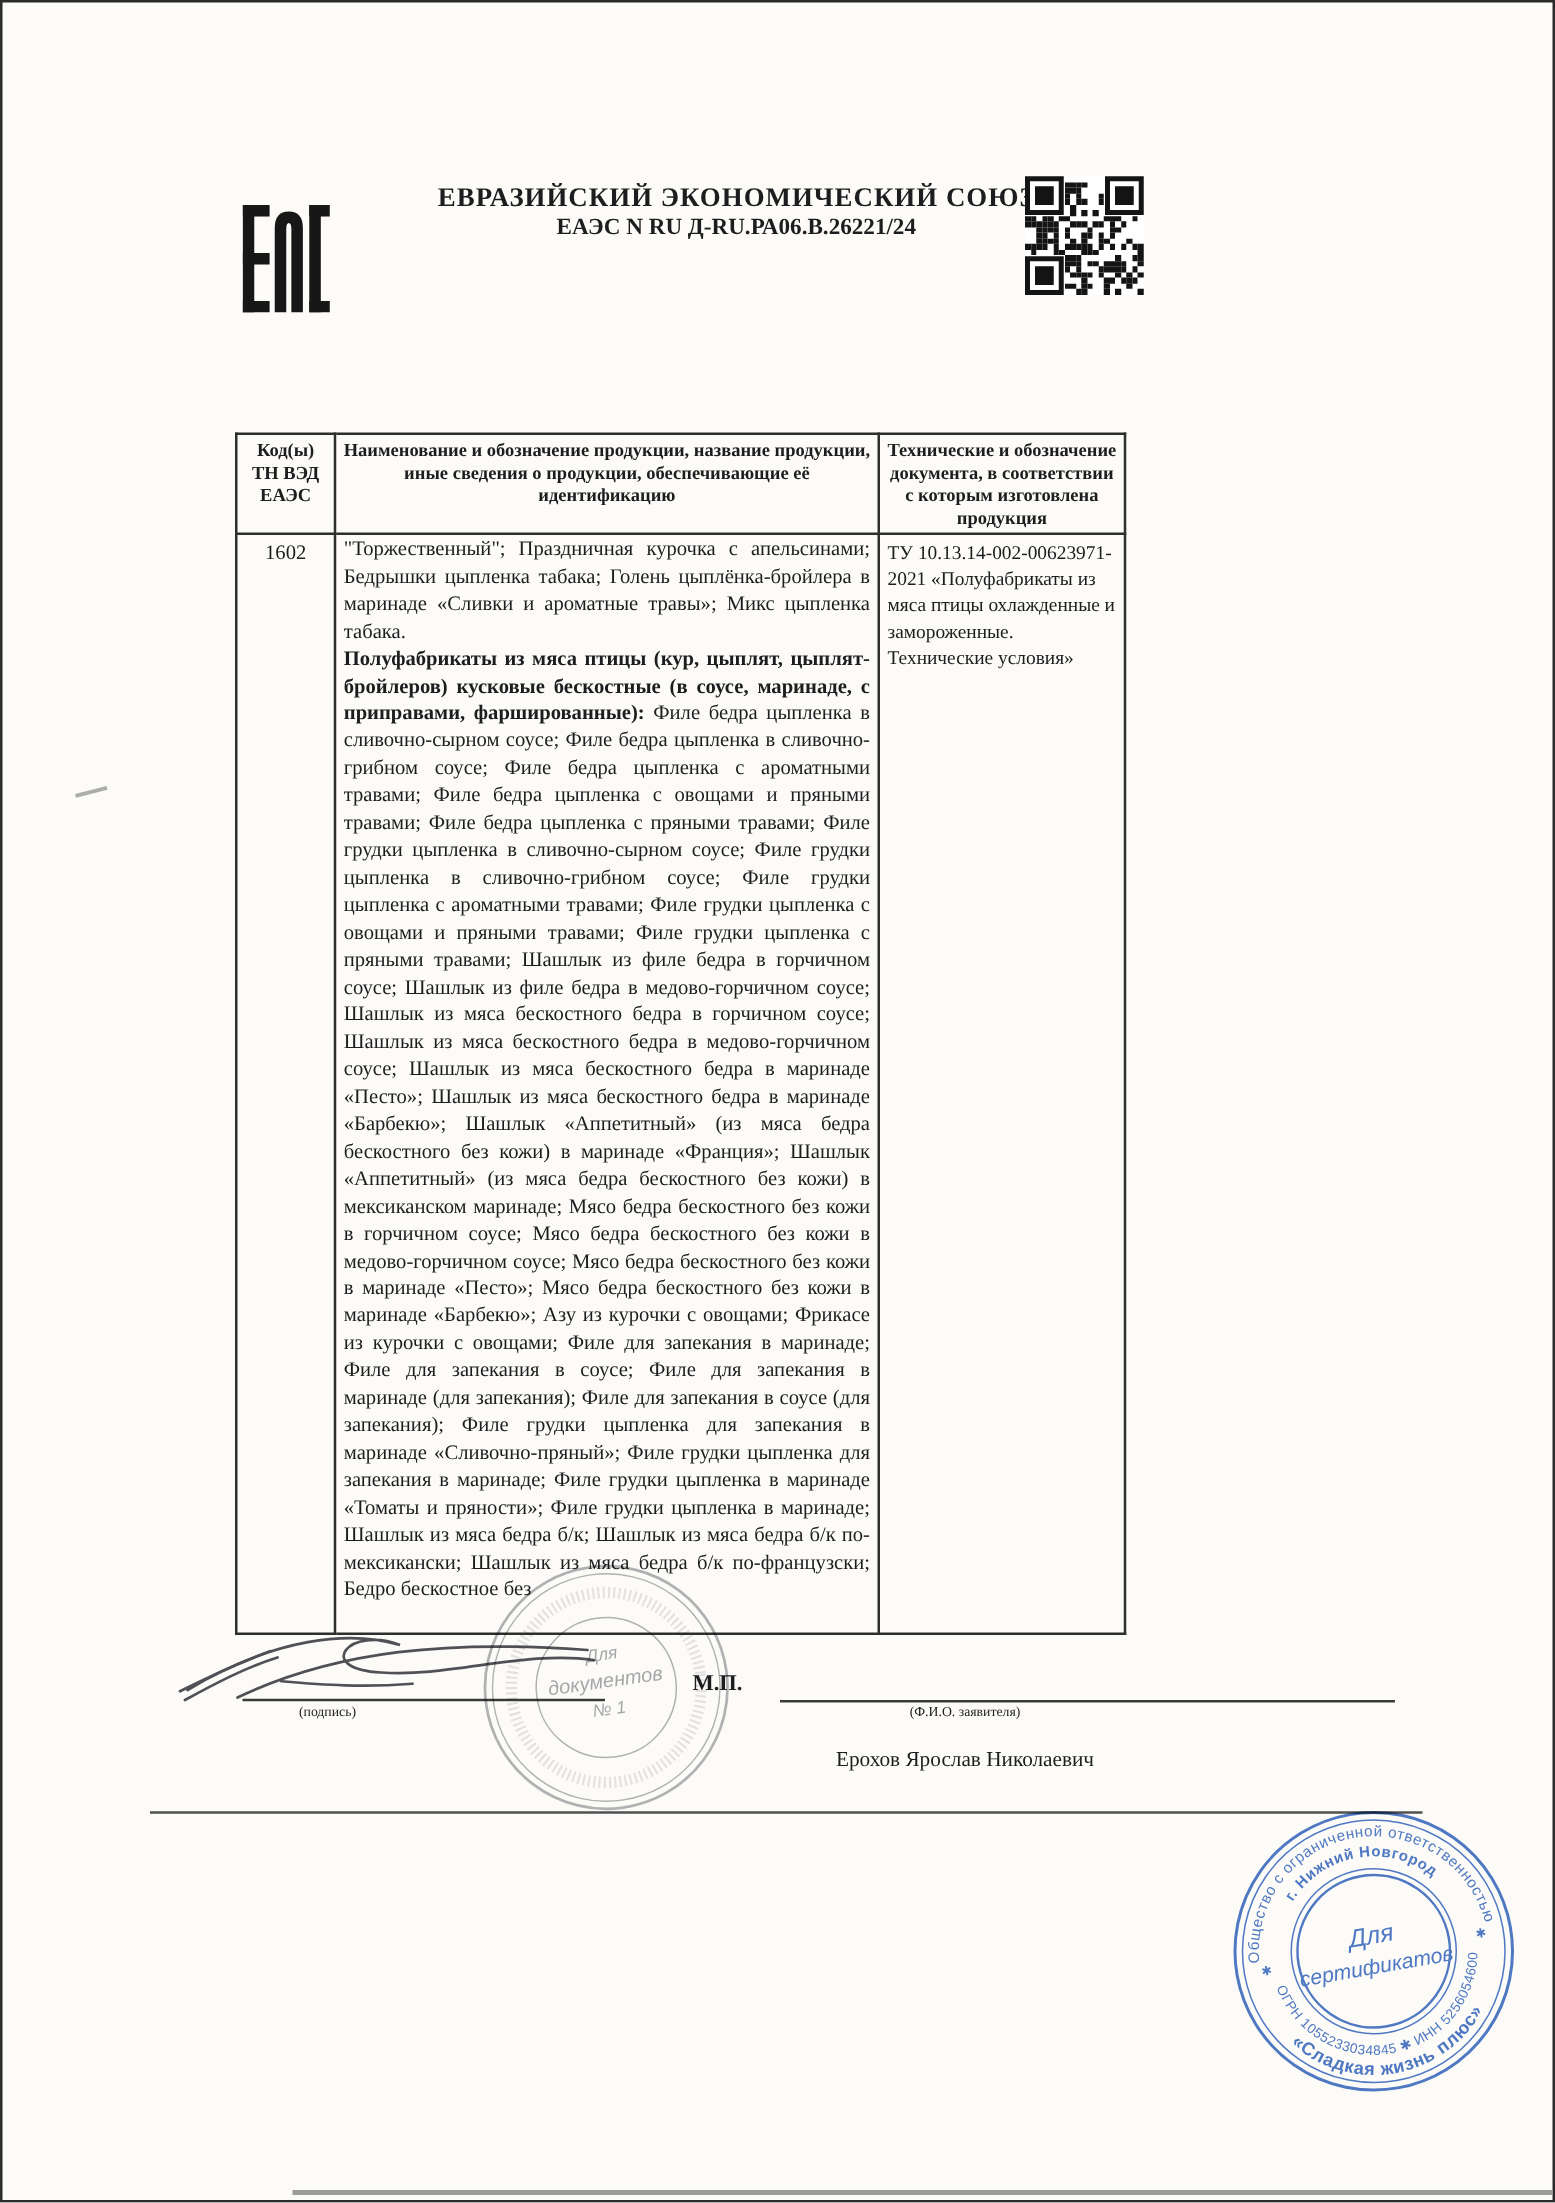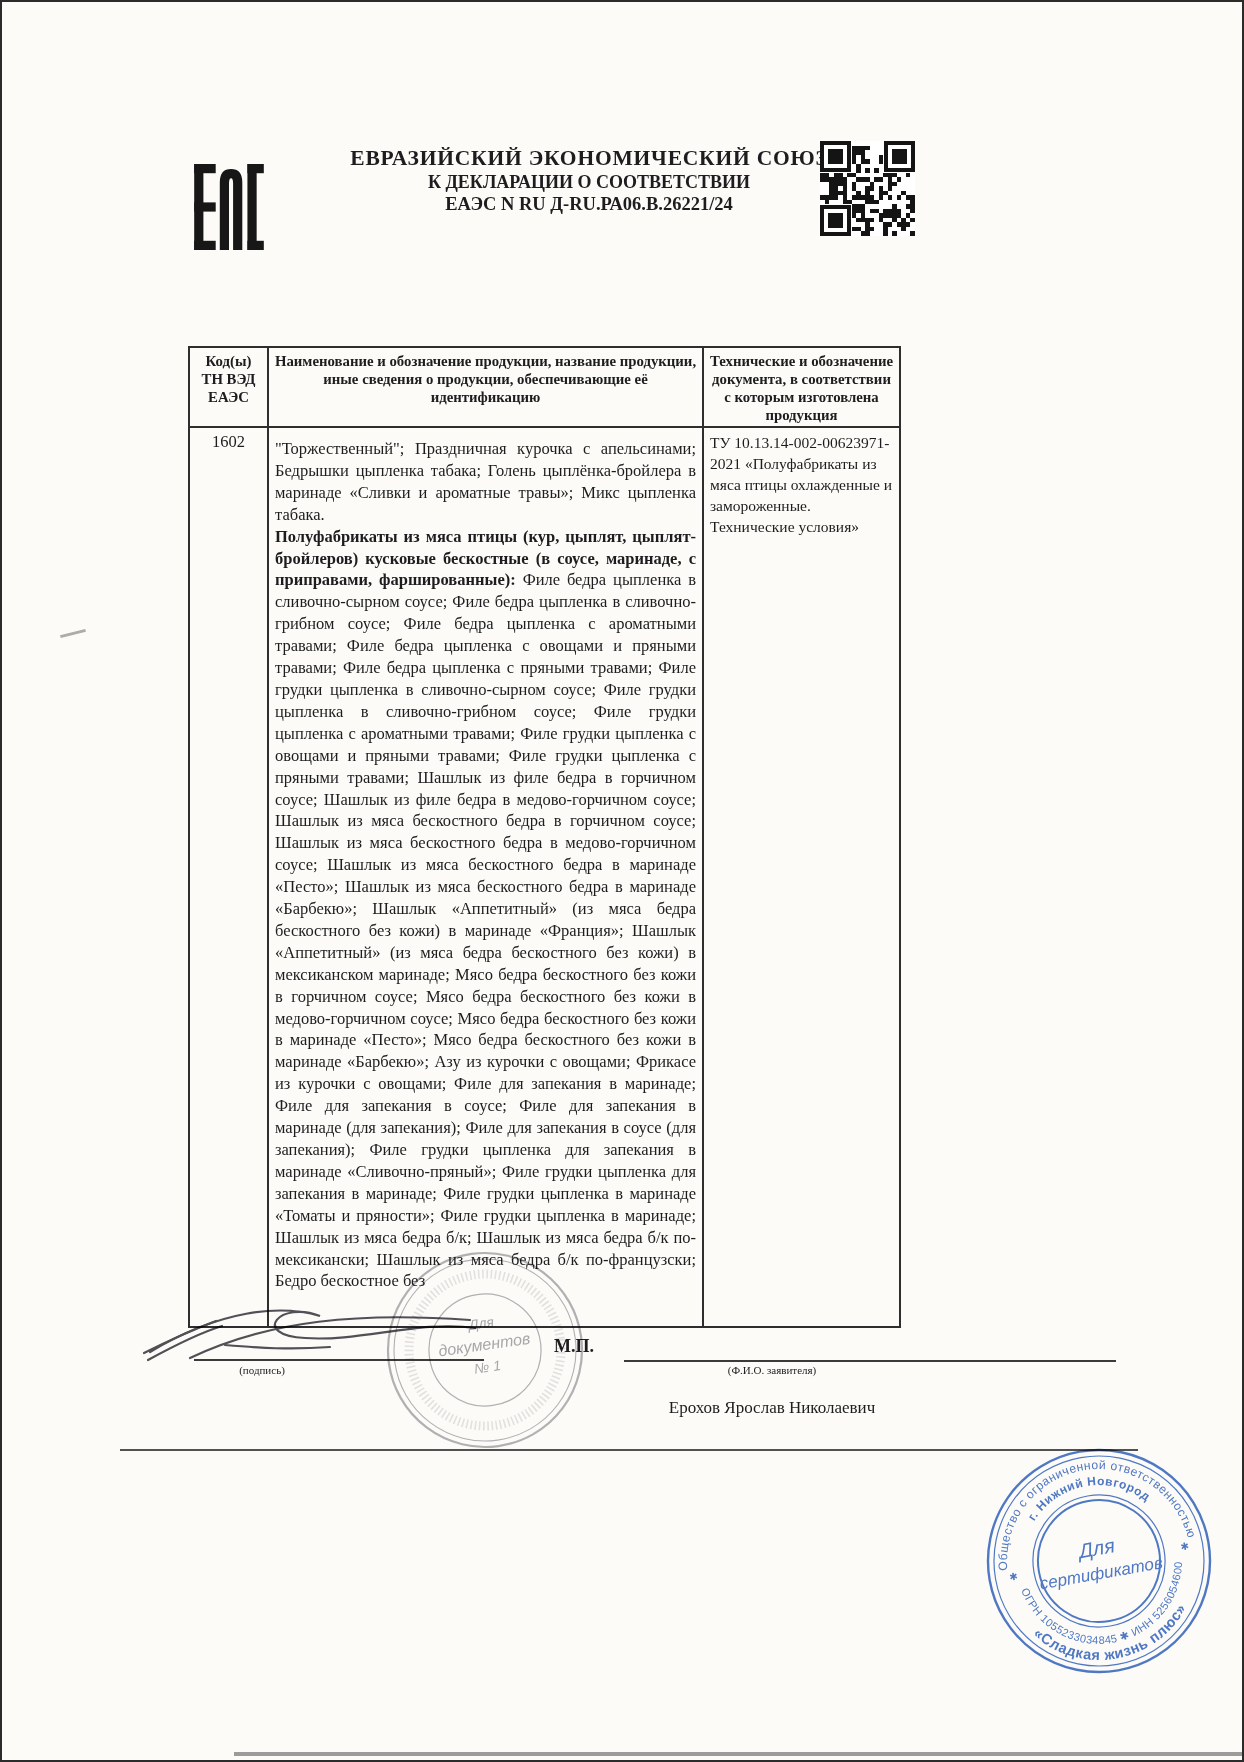--- a/index.html
+++ b/index.html
@@ -22,21 +22,21 @@
   .qr-grid i{background:#141414;display:block;}
   .qr-f{position:absolute;width:31px;height:31px;border:4.5px solid #141414;background:#fff;box-sizing:border-box;}
   .qr-f::after{content:"";position:absolute;inset:4px;background:#141414;}
   .qr-f.tl{left:0;top:0}.qr-f.tr{right:0;top:0}.qr-f.bl{left:0;bottom:0}
 
   .sect{position:absolute;left:175px;top:293px;width:700px;text-align:center;
         font-weight:bold;font-size:16.5px;}
 
   
   .ptable{position:absolute;left:186px;top:344px;width:711px;border-collapse:collapse;table-layout:fixed;}
-  .ptable th,.ptable td{border:2px solid #2e2e2e;vertical-align:top;padding:10px 6px;}
+  .ptable th,.ptable td{border:2px solid #2e2e2e;vertical-align:top;padding:0 6px;}
   .ptable th{font-size:14.8px;font-weight:bold;line-height:18px;text-align:center;padding:4px 4px 2px;}
   td.code{text-align:center;font-size:16.5px;padding-top:4px;}
   td.doc{font-size:15.5px;line-height:21px;white-space:pre-line;padding-top:4px;margin-left:19px;}
   .cellclip{height:878px;overflow:hidden;}
   .para{margin:0;font-size:16.5px;line-height:21.9px;text-align:justify;}
 
   
   .sigline{position:absolute;background:#3a3a3a;height:1.5px;}
   .sl-a{left:192px;top:1357px;width:290px;}
   .sl-b{left:622px;top:1358px;width:492px;}
@@ -67,21 +67,20 @@
       <rect x="0" y="75" width="21" height="9"></rect>
       <path d="M25,84 L25,18 Q25,5 36,5 Q47,5 47,18 L47,84 L38,84 L38,19 Q38,14 36,14 Q34,14 34,19 L34,84 Z"></path>
       <rect x="52" y="0" width="9" height="84"></rect>
       <rect x="52" y="0" width="16" height="9"></rect>
       <rect x="52" y="75" width="16" height="9"></rect>
     </svg>
   </div>
 
   <div class="hdr">
     <div class="l1">ЕВРАЗИЙСКИЙ ЭКОНОМИЧЕСКИЙ СОЮЗ</div>
-    <div class="l3">К ДЕКЛАРАЦИИ О СООТВЕТСТВИИ</div>
     <div class="l4">ЕАЭС N RU Д-RU.РА06.В.26221/24</div>
   </div>
 
   <div class="qr">
     <div class="qr-grid">
         <i style="grid-row:2;grid-column:8"></i>
         <i style="grid-row:2;grid-column:9"></i>
         <i style="grid-row:2;grid-column:10"></i>
         <i style="grid-row:2;grid-column:11"></i>
         <i style="grid-row:3;grid-column:8"></i>

